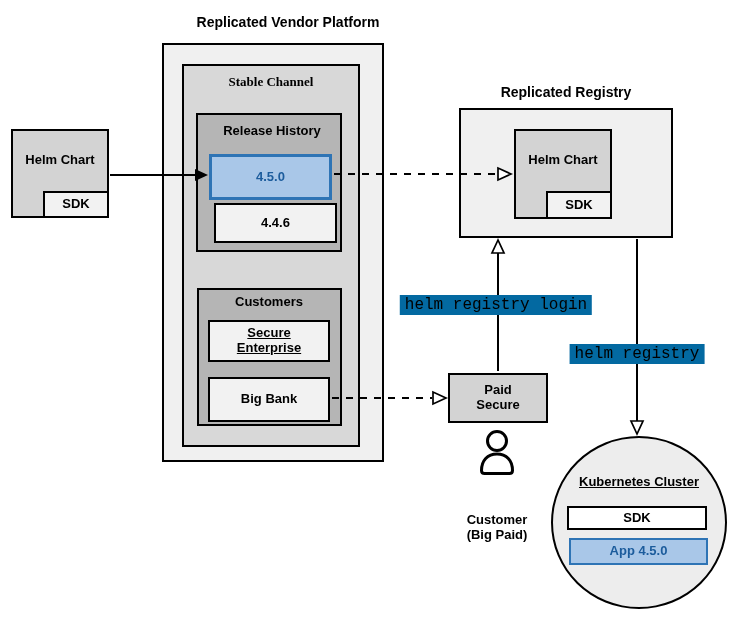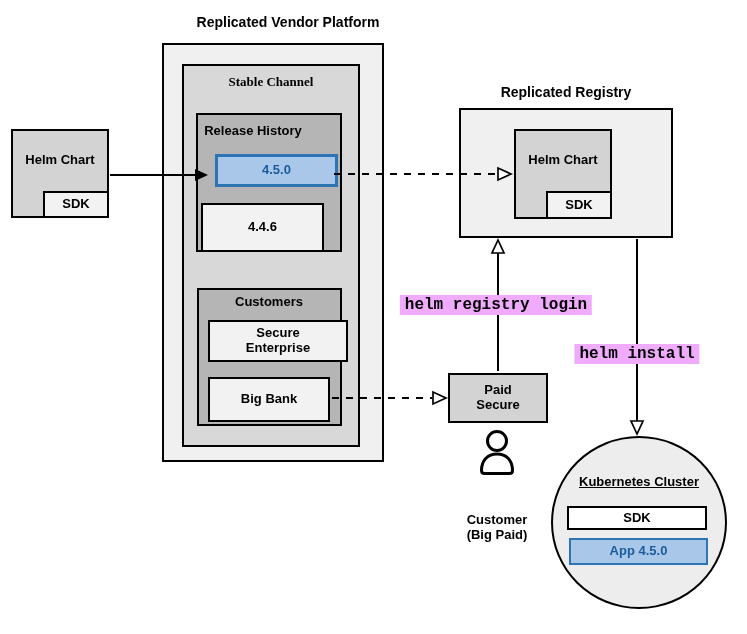--- a/index.html
+++ b/index.html
@@ -24,22 +24,22 @@
   .title{
     position:absolute;font-size:14px;text-align:center;
     transform:translateX(-50%);white-space:nowrap;
   }
   .inner-title{
     position:absolute;font-size:13px;text-align:center;
     transform:translateX(-50%);white-space:nowrap;
   }
   .cmd{
     position:absolute;transform:translate(-50%,-50%);
-    font-family:"Liberation Mono",monospace;font-weight:bold;font-size:16px;
-    background:#f0abfc;padding:1px 5px;white-space:nowrap;z-index:7;
+    font-family:"Liberation Mono",monospace;font-weight:normal;font-size:16px;
+    background:#0369a1;padding:1px 5px;white-space:nowrap;z-index:7;
   }
   .cap{
     position:absolute;transform:translateX(-50%);text-align:center;
     font-size:13px;line-height:1.18;white-space:nowrap;z-index:7;margin-top:26px;
   }
   #arrow-overlay{position:absolute;left:0;top:0;z-index:6;pointer-events:none;}
   #person{position:absolute;left:477px;top:426px;z-index:7;pointer-events:none;}
   .circle{border-radius:50%;}
 </style>
 </head>
@@ -48,33 +48,33 @@
 <div id="canvas">
 
   <div class="title" style="left:281px;top:14px;margin-left:7px;">Replicated Vendor Platform</div>
 
   <div class="box fill-container" style="left:162px;top:43px;width:222px;height:419px;"></div>
 
   <div class="box fill-channel" style="left:182px;top:64px;width:178px;height:383px;"></div>
   <div class="inner-title" style="left:271px;top:74px;font-family:Liberation Serif, serif;">Stable Channel</div>
 
   <div class="box fill-group" style="left:196px;top:113px;width:146px;height:139px;"></div>
-  <div class="inner-title" style="left:253px;top:123px;">Release History</div>
+  <div class="inner-title" style="left:272px;top:123px;">Release History</div>
 
-  <div class="box blue centered lbl" style="left:209px;top:154px;width:123px;height:33px;border-width:3px;margin-left:6px;">
+  <div class="box blue centered lbl" style="left:209px;top:154px;width:123px;height:46px;border-width:3px;">
     <span>4.5.0</span>
   </div>
-  <div class="box fill-leaf centered lbl" style="left:201px;top:203px;width:123px;height:49px;">
+  <div class="box fill-leaf centered lbl" style="left:214px;top:203px;width:123px;height:40px;">
     <span>4.4.6</span>
   </div>
 
   <div class="box fill-group" style="left:197px;top:288px;width:145px;height:138px;"></div>
   <div class="inner-title" style="left:269px;top:294px;">Customers</div>
 
-  <div class="box fill-leaf centered lbl" style="left:208px;top:320px;width:140px;height:42px;">
+  <div class="box fill-leaf centered lbl" style="left:208px;top:320px;width:122px;height:42px;text-decoration:underline;">
     <span style="width:82px;">Secure Enterprise</span>
   </div>
   <div class="box fill-leaf centered lbl" style="left:208px;top:377px;width:122px;height:45px;">
     <span>Big Bank</span>
   </div>
 
   <div class="box fill-chart" style="left:11px;top:129px;width:98px;height:89px;"></div>
   <div class="centered lbl" style="position:absolute;left:11px;top:129px;width:98px;height:62px;">
     <span>Helm Chart</span>
   </div>
@@ -128,15 +128,15 @@
     <path d="M446,398 l-13,-6 v12 z" fill="#fff" stroke="#000" stroke-width="1.7"></path>
 
     <line x1="498" y1="371" x2="498" y2="253" stroke="#000" stroke-width="2"></line>
     <path d="M498,240 l-6,13 h12 z" fill="#fff" stroke="#000" stroke-width="1.7"></path>
 
     <line x1="637" y1="239" x2="637" y2="421" stroke="#000" stroke-width="2"></line>
     <path d="M637,434 l-6,-13 h12 z" fill="#fff" stroke="#000" stroke-width="1.7"></path>
   </svg>
 
   <div class="cmd" style="left:496px;top:305px;">helm registry login</div>
-  <div class="cmd" style="left:637px;top:354px;">helm install</div>
+  <div class="cmd" style="left:637px;top:354px;">helm registry</div>
 
 </div>
 
 </body></html>

